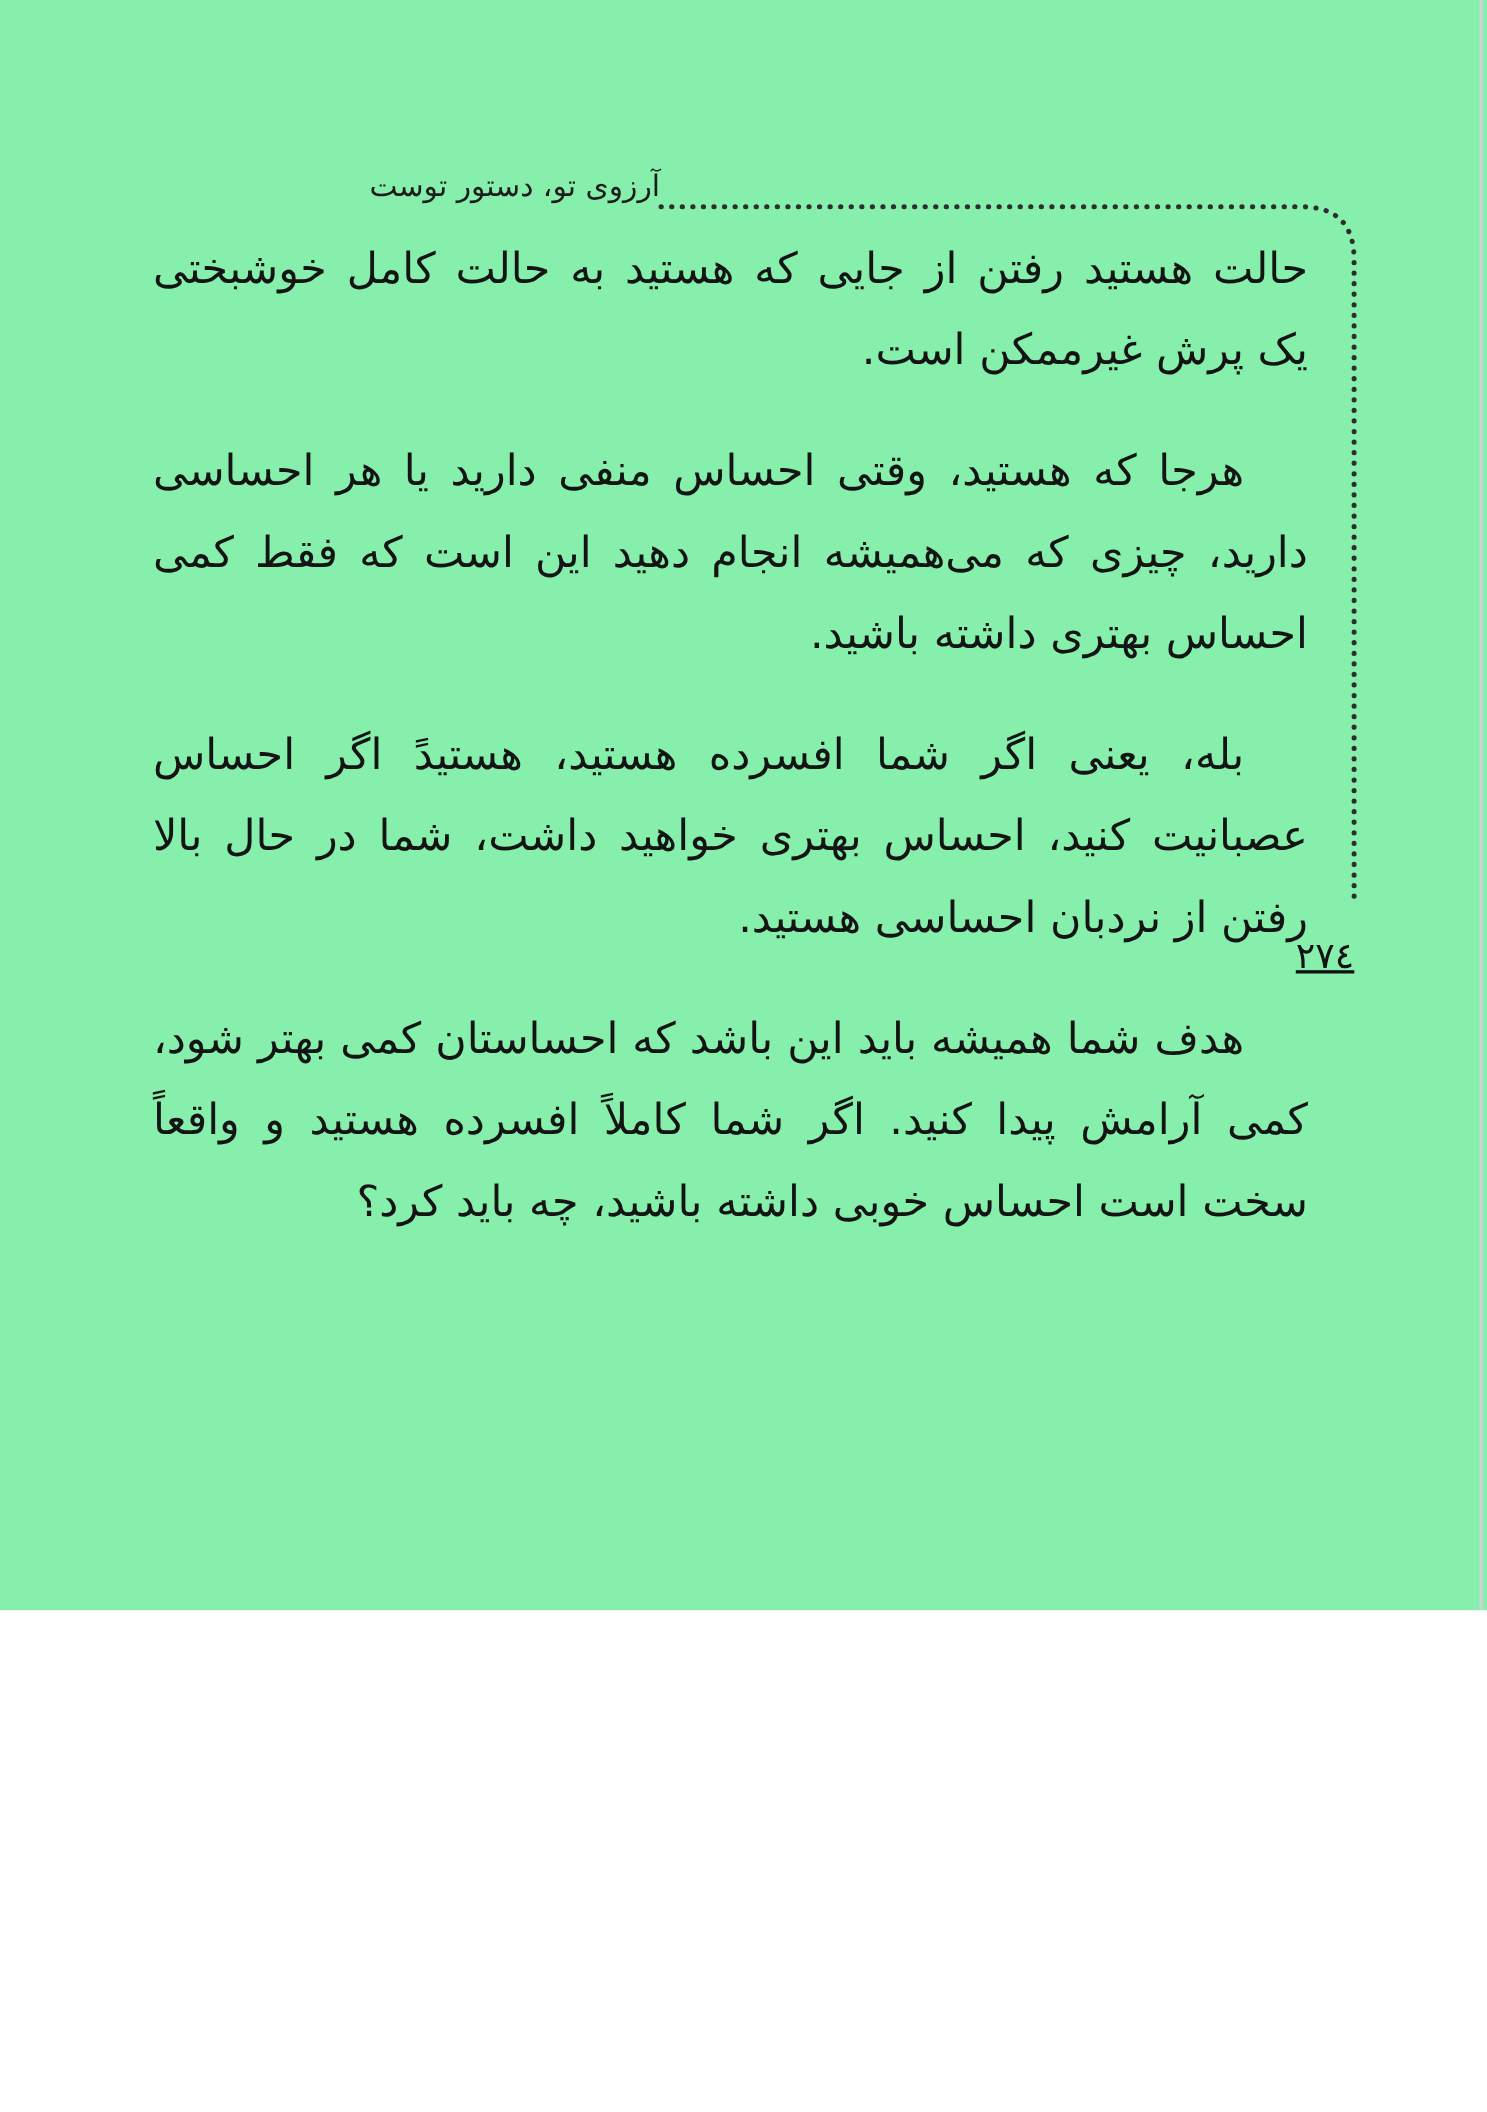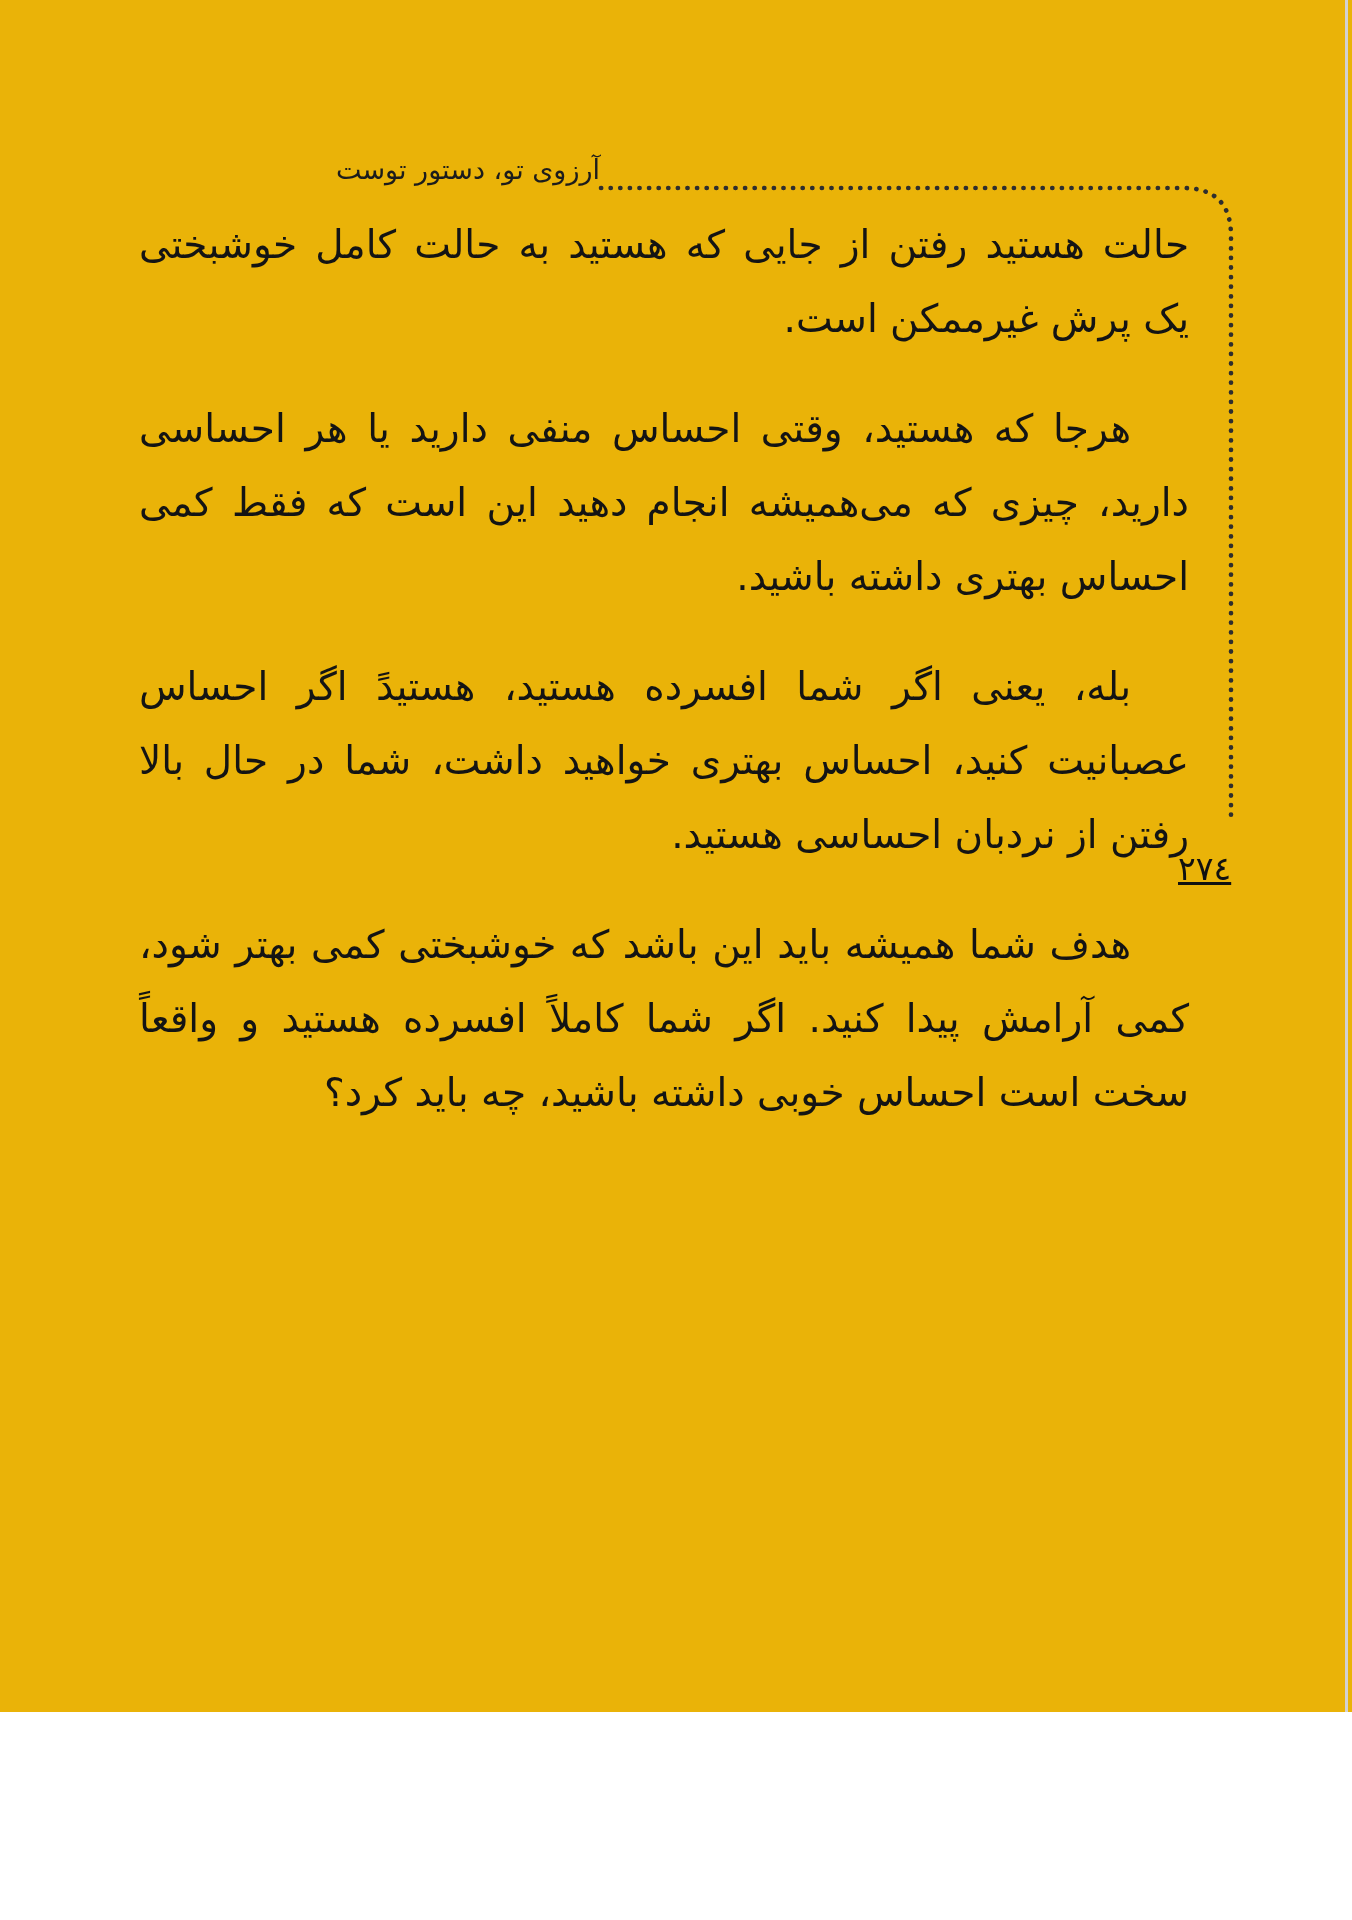--- a/index.html
+++ b/index.html
@@ -3,22 +3,22 @@
 <meta charset="utf-8">
 <style>
   html, body {
     margin: 0;
     padding: 0;
     background: #ffffff;
   }
   .page {
     position: relative;
     width: 1352px;
-    height: 1712px;
-    background: #eab308;
+    height: 1464px;
+    background: #86efac;
     overflow: hidden;
     direction: rtl;
     font-family: "DejaVu Sans", sans-serif;
     color: #161616;
   }
 
   
   .header-title {
     position: absolute;
     top: 150px;
@@ -135,21 +135,21 @@
   <svg class="dotted-border" width="650" height="650" viewBox="0 0 650 650" xmlns="http://www.w3.org/2000/svg" aria-hidden="true">
     <path d="M 6 8 H 588 Q 636 8 636 56 V 640" fill="none" stroke="#2e2e2e" stroke-width="4.6" stroke-linecap="round" stroke-dasharray="0.2 9.4"></path>
   </svg>
 
   <div class="page-number">٢٧٤</div>
 
   <div class="body-text" id="body-text">
       <p>حالت هستید رفتن از جایی که هستید به حالت کامل خوشبختی یک پرش غیرممکن است.</p>
       <p>هرجا که هستید، وقتی احساس منفی دارید یا هر احساسی دارید، چیزی که می‌همیشه انجام دهید این است که فقط کمی احساس بهتری داشته باشید.</p>
       <p>بله، یعنی اگر شما افسرده هستید، هستیدً اگر احساس عصبانیت کنید، احساس بهتری خواهید داشت، شما در حال بالا رفتن از نردبان احساسی هستید.</p>
-      <p>هدف شما همیشه باید این باشد که خوشبختی کمی بهتر شود، کمی آرامش پیدا کنید. اگر شما کاملاً افسرده هستید و واقعاً سخت است احساس خوبی داشته باشید، چه باید کرد؟</p>
+      <p>هدف شما همیشه باید این باشد که احساستان کمی بهتر شود، کمی آرامش پیدا کنید. اگر شما کاملاً افسرده هستید و واقعاً سخت است احساس خوبی داشته باشید، چه باید کرد؟</p>
     </div>
 
   <div class="footer">
     <span class="footer-rule left"></span>
     <span class="footer-credit">
       <span>Kevintrudo</span>
       <span class="footer-year">١٣٩٦</span>
     </span>
     <span class="footer-rule right"></span>
   </div>

